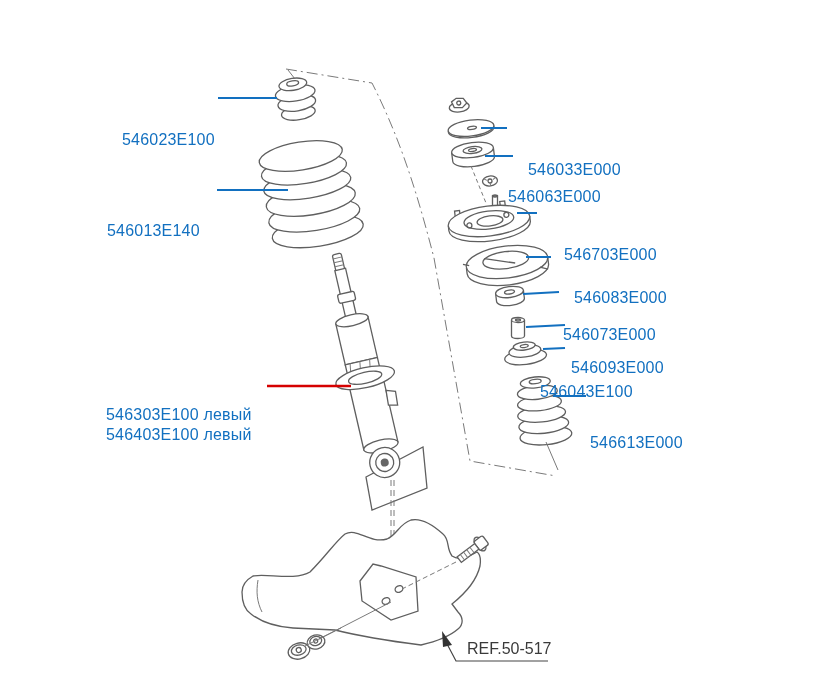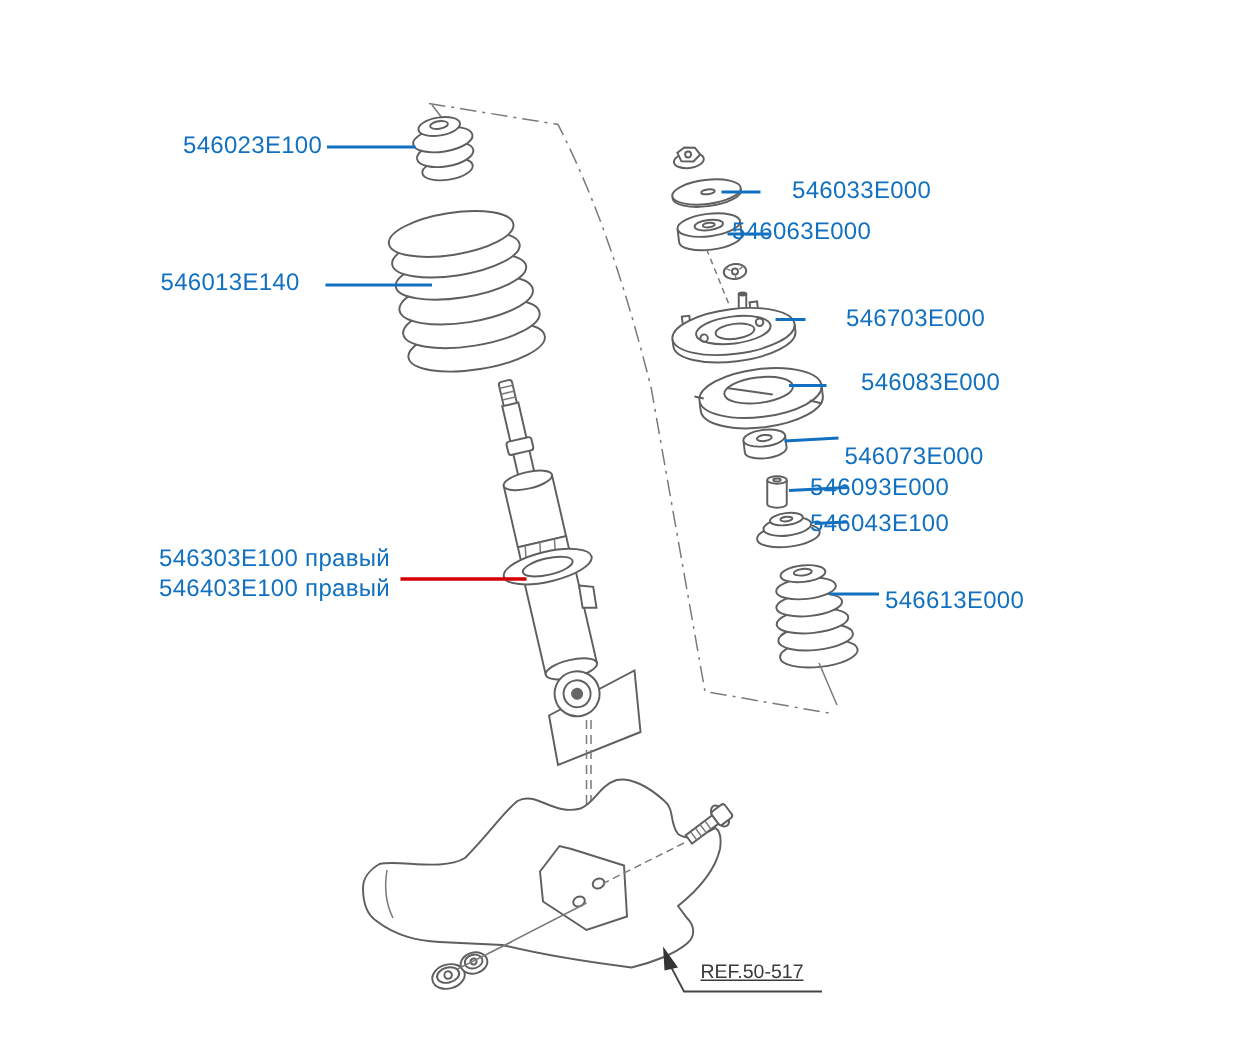--- a/index.html
+++ b/index.html
@@ -3,24 +3,24 @@
 <meta charset="utf-8">
 <style>
   html,body{margin:0;padding:0;background:#fff;}
   .stage{
     position:relative;width:834px;height:693px;background:#ffffff;
     font-family:"Liberation Sans",sans-serif;overflow:hidden;
   }
   .stage svg{position:absolute;left:0;top:0;}
   .plabel{
     position:absolute;font-size:16px;line-height:17px;color:#1270c0;
-    white-space:nowrap;letter-spacing:.2px;cursor:pointer;
+    white-space:nowrap;letter-spacing:.2px;cursor:pointer;margin-top:42px;
   }
   .reflabel{
-    position:absolute;font-size:13px;color:#3a3a3a;white-space:nowrap;text-decoration:underline;
+    position:absolute;font-size:16px;color:#3a3a3a;white-space:nowrap;
   }
   
   .ln{stroke:#5f5f5f;stroke-width:1.3;fill:none;}
   .w{stroke:#5f5f5f;stroke-width:1.3;fill:#ffffff;}
   .thin{stroke:#7a7a7a;stroke-width:1;fill:none;}
   .blue-lead{stroke:#1270c0;stroke-width:2;}
   .red-lead{stroke:#d50000;stroke-width:2.4;}
 </style>
 </head>
 <body>
@@ -206,26 +206,26 @@
     </g>
 
     <g>
       <path d="M548,661 L456,661 L446,642" stroke="#444" stroke-width="1.2" fill="none"></path>
       <polygon points="442,631 452,645 443,647" fill="#333"></polygon>
     </g>
   </svg>
 
   <div class="plabel" style="left:122px;top:89px">546023E100</div>
   <div class="plabel" style="left:107px;top:180px">546013E140</div>
-  <div class="plabel" style="left:106px;top:364px">546303E100 правый</div>
-  <div class="plabel" style="left:106px;top:384px">546403E100 правый</div>
+  <div class="plabel" style="left:106px;top:364px">546303E100 левый</div>
+  <div class="plabel" style="left:106px;top:384px">546403E100 левый</div>
 
   <div class="plabel" style="left:528px;top:119px">546033E000</div>
-  <div class="plabel" style="left:488px;top:146px">546063E000</div>
+  <div class="plabel" style="left:508px;top:146px">546063E000</div>
   <div class="plabel" style="left:564px;top:204px">546703E000</div>
   <div class="plabel" style="left:574px;top:247px">546083E000</div>
-  <div class="plabel" style="left:563px;top:296px">546073E000</div>
-  <div class="plabel" style="left:540px;top:317px">546093E000</div>
+  <div class="plabel" style="left:563px;top:284px">546073E000</div>
+  <div class="plabel" style="left:571px;top:317px">546093E000</div>
   <div class="plabel" style="left:540px;top:341px">546043E100</div>
   <div class="plabel" style="left:590px;top:392px">546613E000</div>
 
   <div class="reflabel" style="left:467px;top:640px">REF.50-517</div>
 </div>
 
 </body></html>

